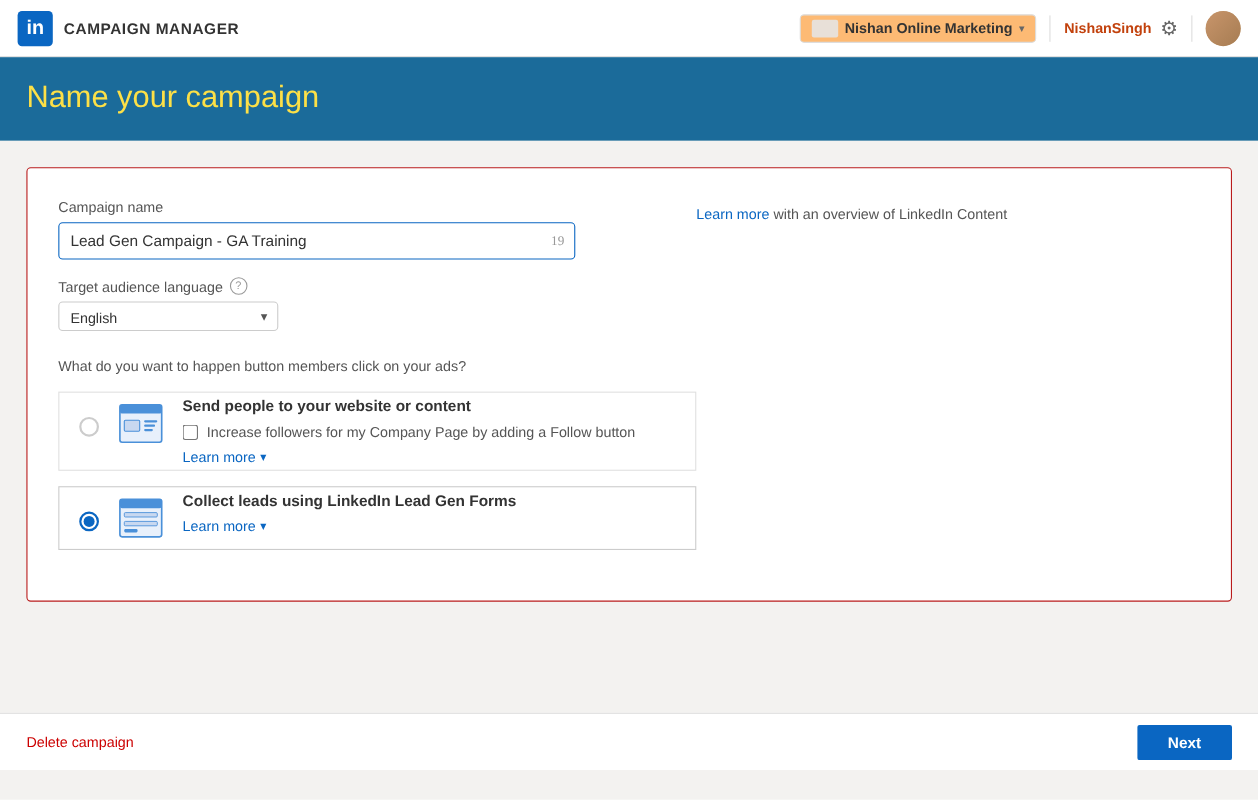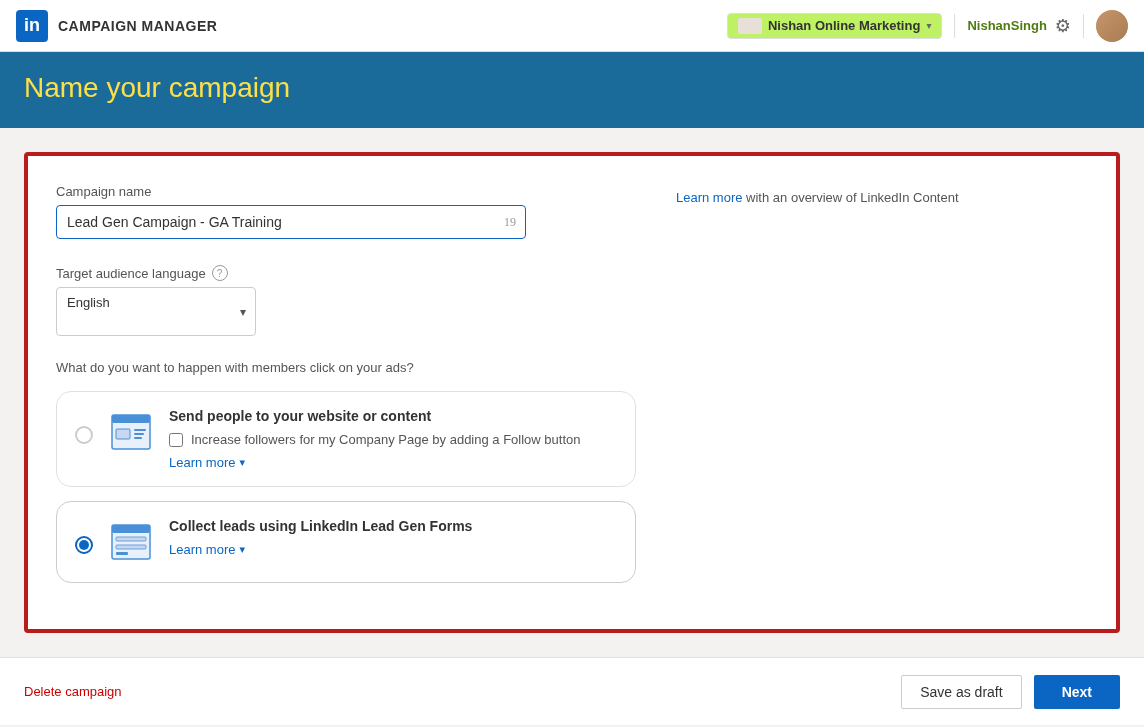--- a/index.html
+++ b/index.html
@@ -12,78 +12,78 @@
       display: flex;
       align-items: center;
       padding: 0 16px;
       height: 52px;
     }
     .top-nav-left { display: flex; align-items: center; gap: 10px; }
     .linkedin-logo { width: 32px; height: 32px; background: #0a66c2; border-radius: 4px; display: flex; align-items: center; justify-content: center; }
     .linkedin-logo span { color: #fff; font-weight: 900; font-size: 18px; }
     .campaign-manager-label { font-size: 14px; font-weight: 600; color: #333; text-transform: uppercase; letter-spacing: 0.5px; }
     .top-nav-right { margin-left: auto; display: flex; align-items: center; gap: 12px; }
-    .org-selector { display: flex; align-items: center; gap: 6px; border: 1px solid #ddd; border-radius: 4px; padding: 4px 10px; cursor: pointer; background: #bef264; }
+    .org-selector { display: flex; align-items: center; gap: 6px; border: 1px solid #ddd; border-radius: 4px; padding: 4px 10px; cursor: pointer; background: #fdba74; }
     .org-logo { width: 24px; height: 16px; background: #e8e0d8; border-radius: 2px; }
     .org-name { font-size: 13px; font-weight: 600; color: #333; }
     .chevron-icon { font-size: 10px; color: #666; }
     .divider-v { width: 1px; height: 24px; background: #ddd; }
     .user-section { display: flex; align-items: center; gap: 8px; cursor: pointer; }
-    .username { font-size: 13px; font-weight: 600; color: #4d7c0f; }
+    .username { font-size: 13px; font-weight: 600; color: #c2410c; }
     .settings-icon { font-size: 18px; color: #666; cursor: pointer; }
     .avatar { width: 32px; height: 32px; border-radius: 50%; background: #c8a882; overflow: hidden; display: flex; align-items: center; justify-content: center; }
     .avatar-img { width: 100%; height: 100%; background: linear-gradient(135deg, #c8956b 0%, #a67c52 100%); border-radius: 50%; }
 
     
     .hero { background: #1b6b9a; color: #fff; padding: 20px 24px 24px; }
     .step-label { font-size: 11px; font-weight: 600; letter-spacing: 1px; text-transform: uppercase; opacity: 0.9; margin-bottom: 6px; }
     .page-title { font-size: 28px; font-weight: 300; color: #fde047; }
 
     
     .main-content { padding: 24px; background: #f3f2f0; min-height: 520px; }
-    .content-card { background: #fff; border: 4px solid #b91c1c; border-radius: 4px; padding: 28px 28px 32px; display: flex; gap: 40px; }
+    .content-card { background: #fff; border: 1px solid #b91c1c; border-radius: 4px; padding: 28px 28px 32px; display: flex; }
     .form-section { flex: 1; max-width: 580px; }
     .sidebar-section { flex: 0 0 300px; padding-top: 4px; }
 
     
     .field-label { font-size: 13px; color: #555; margin-bottom: 6px; font-weight: 400; }
     .campaign-name-input { width: 100%; max-width: 470px; border: 1px solid #0a66c2; border-radius: 4px; padding: 8px 40px 8px 10px; font-size: 14px; color: #333; outline: none; position: relative; }
     .input-wrapper { position: relative; display: inline-block; max-width: 470px; width: 100%; }
     .char-count { position: absolute; right: 10px; top: 50%; transform: translateY(-50%); font-size: 12px; color: #999; font-family: Liberation Serif, serif; }
 
-    .language-section { margin-top: 26px; }
+    .language-section { margin-top: 16px; }
     .lang-label { font-size: 13px; color: #555; margin-bottom: 6px; display: flex; align-items: center; gap: 6px; }
     .help-icon { width: 16px; height: 16px; border-radius: 50%; border: 1px solid #999; display: inline-flex; align-items: center; justify-content: center; font-size: 10px; color: #999; cursor: pointer; }
     .lang-select-wrapper { position: relative; display: inline-block; }
-    .lang-select { appearance: none; border: 1px solid #ccc; border-radius: 4px; padding: 7px 36px 25px 10px; font-size: 13px; color: #333; background: #fff; cursor: pointer; min-width: 200px; outline: none; }
+    .lang-select { appearance: none; border: 1px solid #ccc; border-radius: 4px; padding: 7px 36px 3px 10px; font-size: 13px; color: #333; background: #fff; cursor: pointer; min-width: 200px; outline: none; }
     .lang-chevron { position: absolute; right: 10px; top: 50%; transform: translateY(-50%); pointer-events: none; color: #555; font-size: 12px; }
 
     .click-question { font-size: 13px; color: #555; margin-top: 24px; margin-bottom: 16px; }
 
     
-    .option-card { border: 1px solid #e0e0e0; border-radius: 15px; padding: 16px 18px; margin-bottom: 14px; display: flex; align-items: flex-start; gap: 0; }
+    .option-card { border: 1px solid #e0e0e0; border-radius: 0; padding: 4px 18px; margin-bottom: 14px; display: flex; align-items: flex-start; gap: 0; }
     .radio-wrapper { display: flex; align-items: flex-start; padding-top: 18px; margin-right: 14px; }
     .option-icon { width: 48px; height: 48px; margin-right: 14px; flex-shrink: 0; display: flex; align-items: center; justify-content: center; }
     .option-icon svg { width: 42px; height: 42px; }
     .option-content { flex: 1; }
     .option-title { font-size: 14px; font-weight: 600; color: #333; margin-bottom: 8px; }
     .checkbox-row { display: flex; align-items: flex-end; gap: 8px; margin-bottom: 8px; }
     .checkbox-input { width: 14px; height: 14px; border: 1px solid #ccc; background: #fff; flex-shrink: 0; }
     .checkbox-label { font-size: 13px; color: #555; }
     .learn-more-row { display: flex; align-items: center; gap: 4px; }
     .learn-more-link { color: #0a66c2; font-size: 13px; cursor: pointer; text-decoration: none; }
     .chevron-down { font-size: 11px; color: #0a66c2; }
 
     
     .sidebar-title { font-size: 15px; font-weight: 700; color: #333; margin-bottom: 8px; }
     .sidebar-text { font-size: 13px; color: #555; line-height: 1.5; }
     .sidebar-link { color: #0a66c2; cursor: pointer; text-decoration: none; }
 
     
-    .footer { background: #fff; border-top: 1px solid #e0e0e0; display: flex; align-items: center; padding: 12px 24px; height: 68px; }
+    .footer { background: #fff; border-top: 1px solid #e0e0e0; display: flex; align-items: center; padding: 12px 24px; height: 52px; }
     .delete-link { color: #cc0000; font-size: 13px; cursor: pointer; text-decoration: none; }
     .footer-right { margin-left: auto; display: flex; gap: 12px; }
     .save-draft-btn { border: 1px solid #ccc; background: #fff; color: #333; padding: 8px 18px; border-radius: 2px; font-size: 14px; cursor: pointer; font-weight: 400; }
     .next-btn { background: #0a66c2; color: #fff; border: none; padding: 8px 28px; border-radius: 2px; font-size: 14px; font-weight: 600; cursor: pointer; }
 
     
     .radio-outer { width: 18px; height: 18px; border-radius: 50%; border: 2px solid #ccc; background: #fff; cursor: pointer; flex-shrink: 0; display: flex; align-items: center; justify-content: center; }
     .radio-outer.selected { border-color: #0a66c2; }
     .radio-inner { width: 10px; height: 10px; border-radius: 50%; background: #0a66c2; }
   </style>
@@ -143,21 +143,21 @@
             <option value="French">French</option>
             <option value="Spanish">Spanish</option>
             <option value="German">German</option>
             <option value="Italian">Italian</option>
             <option value="Portuguese">Portuguese</option>
           </select>
           <span class="lang-chevron">▾</span>
         </div>
       </div>
 
-      <div class="click-question">What do you want to happen with members click on your ads?</div>
+      <div class="click-question">What do you want to happen button members click on your ads?</div>
 
       <div class="option-card">
         <div class="radio-wrapper">
           <div class="radio-outer">
           </div>
         </div>
         <div class="option-icon">
           <svg viewBox="0 0 42 42" fill="none" xmlns="http://www.w3.org/2000/svg">
             <rect x="2" y="4" width="38" height="34" rx="2" fill="#e8f0fb" stroke="#4a90d9" stroke-width="1.5"></rect>
             <rect x="2" y="4" width="38" height="8" rx="2" fill="#4a90d9"></rect>
@@ -211,16 +211,15 @@
         <a class="sidebar-link">Learn more</a><span> with an overview of LinkedIn Content</span>
       </p>
     </div>
 
   </div>
 </div>
 
 <footer class="footer">
   <a class="delete-link">Delete campaign</a>
   <div class="footer-right">
-    <button class="save-draft-btn">Save as draft</button>
     <button class="next-btn">Next</button>
   </div>
 </footer>
 
 </body></html>

